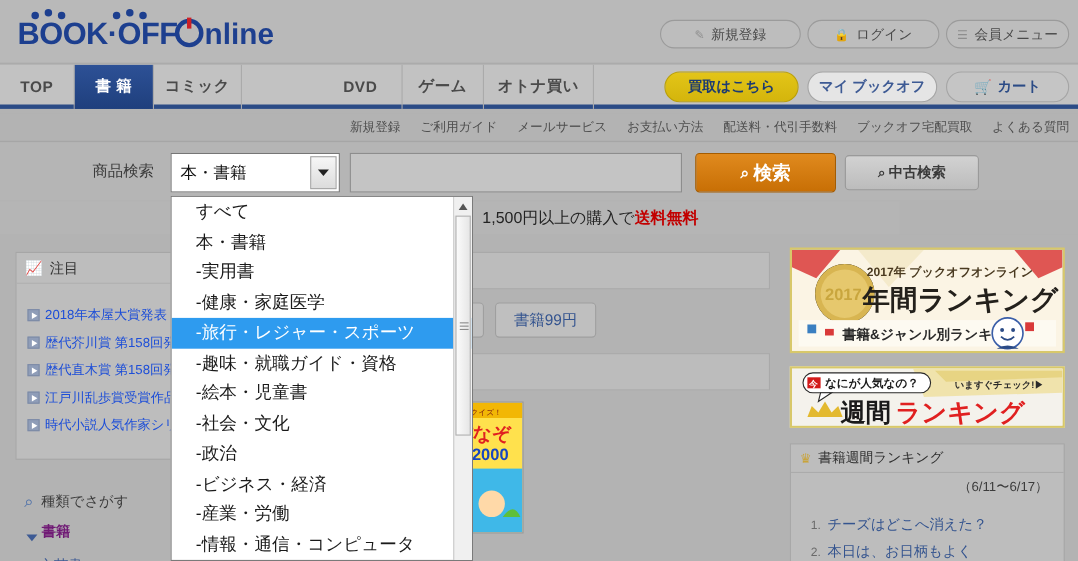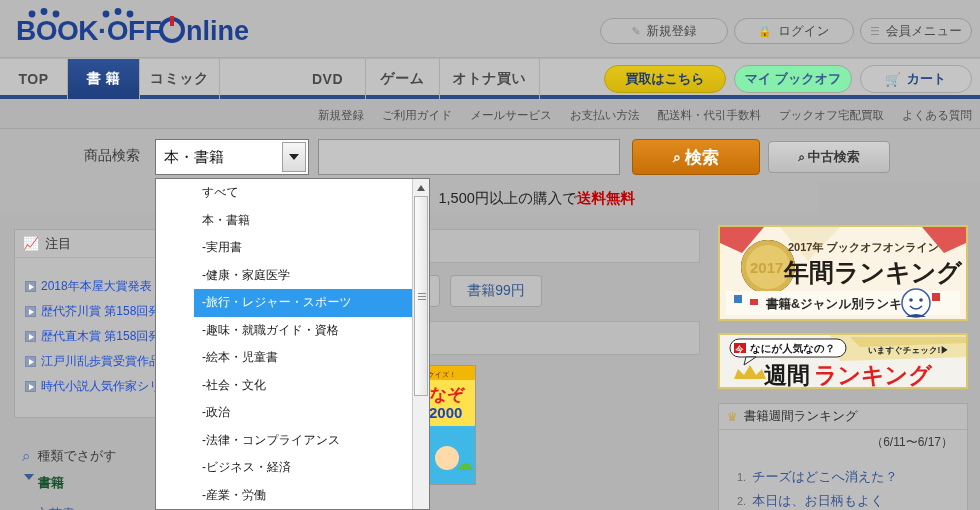--- a/index.html
+++ b/index.html
@@ -74,21 +74,21 @@
     white-space: nowrap;
   }
   #btn-kaitori {
     left: 604px; width: 122px;
     background: linear-gradient(#e3c518, #d4b50c);
     border: 1px solid #b99f08;
     color: #1b3a72;
   }
   #btn-mybookoff {
     left: 734px; width: 118px;
-    background: #86efac; border: 1px solid #a5a5a5; color: #3d5a94;
+    background: #e5e5e5; border: 1px solid #a5a5a5; color: #3d5a94;
   }
   #btn-cart {
     left: 860px; width: 112px;
     background: #c5c5c5; border: 1px solid #a5a5a5; color: #2b4b86;
   }
 
   
   #util-links {
     position: absolute; left: 0; top: 103px; width: 980px; height: 26px;
     background: #b3b3b3;
@@ -199,22 +199,22 @@
     width: 0; height: 0;
     border-top: 3px solid transparent; border-bottom: 3px solid transparent;
     border-left: 5px solid #fff;
   }
   #panel-kind { margin-top: 22px; }
   #kind-head {
     display: flex; align-items: center; gap: 7px;
     padding: 7px 8px; font-size: 13px; color: #3a3a3a;
   }
   #kind-sub {
-    display: flex; align-items: flex-start; gap: 4px;
-    padding: 2px 8px 6px 10px; font-size: 13px; color: #14532d; font-weight: bold;
+    display: flex; align-items: flex-end; gap: 4px;
+    padding: 2px 8px 6px 10px; font-size: 13px; color: #701a75; font-weight: bold;
   }
   #kind-sub .caret {
     width: 0; height: 0;
     border-left: 5px solid transparent; border-right: 5px solid transparent;
     border-top: 6px solid #3d5a94;
   }
   .kind-item {
     font-size: 13px; color: #3d5a94;
     padding: 7px 8px 7px 22px;
     border-bottom: 1px dotted #9c9c9c;
@@ -284,23 +284,23 @@
   #dropdown {
     position: absolute; left: 155px; top: 178px;
     width: 275px; height: 332px;
     background: #ffffff;
     border: 1px solid #7a7a7a;
     z-index: 100;
     overflow: hidden;
   }
   .dd-option {
     height: 27.5px; line-height: 27.5px;
-    padding-left: 8px;
-    font-size: 12px; color: #1a1a1a;
-    white-space: nowrap; cursor: pointer; margin-left: 38px;
+    padding-left: 22px;
+    font-size: 16px; color: #1a1a1a;
+    white-space: nowrap; cursor: pointer;
   }
   .dd-option.selected { background: #2e9bef; color: #ffffff; }
   #dd-scroll {
     position: absolute; right: 0; top: 0; width: 17px; height: 332px;
     background: #f0f0f0; border-left: 1px solid #c9c9c9;
   }
   #dd-sb-up {
     position: absolute; left: 0; top: 0; width: 16px; height: 17px;
     background: #f0f0f0; display: flex; align-items: center; justify-content: center;
   }
@@ -592,21 +592,20 @@
 <div id="dropdown">
   <div class="dd-option">すべて</div>
   <div class="dd-option">本・書籍</div>
   <div class="dd-option">-実用書</div>
   <div class="dd-option">-健康・家庭医学</div>
   <div class="dd-option selected">-旅行・レジャー・スポーツ</div>
   <div class="dd-option">-趣味・就職ガイド・資格</div>
   <div class="dd-option">-絵本・児童書</div>
   <div class="dd-option">-社会・文化</div>
   <div class="dd-option">-政治</div>
-  <div class="dd-option">-法律・コンプライアンス</div>
   <div class="dd-option">-ビジネス・経済</div>
   <div class="dd-option">-産業・労働</div>
   <div class="dd-option">-情報・通信・コンピュータ</div>
 
   <div id="dd-scroll">
     <div id="dd-sb-up">
         <span class="tri"></span>
       </div>
     <div id="dd-thumb">
         <span class="grip"></span>

